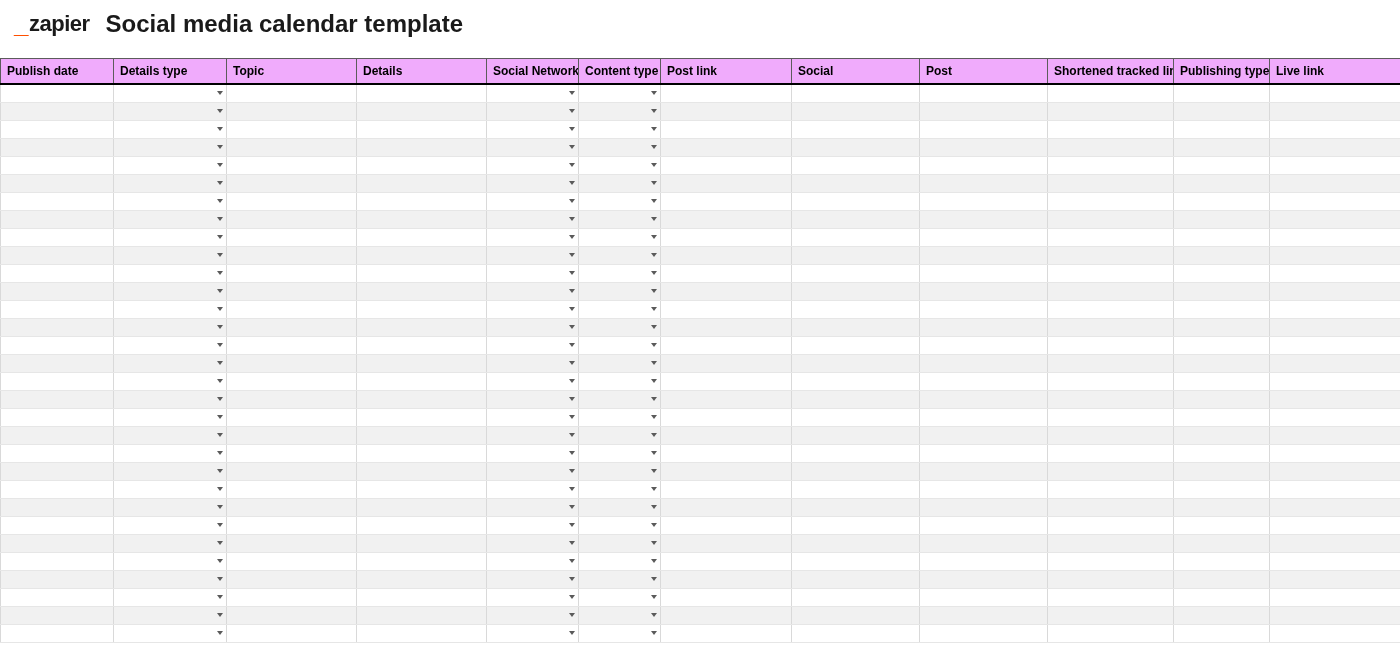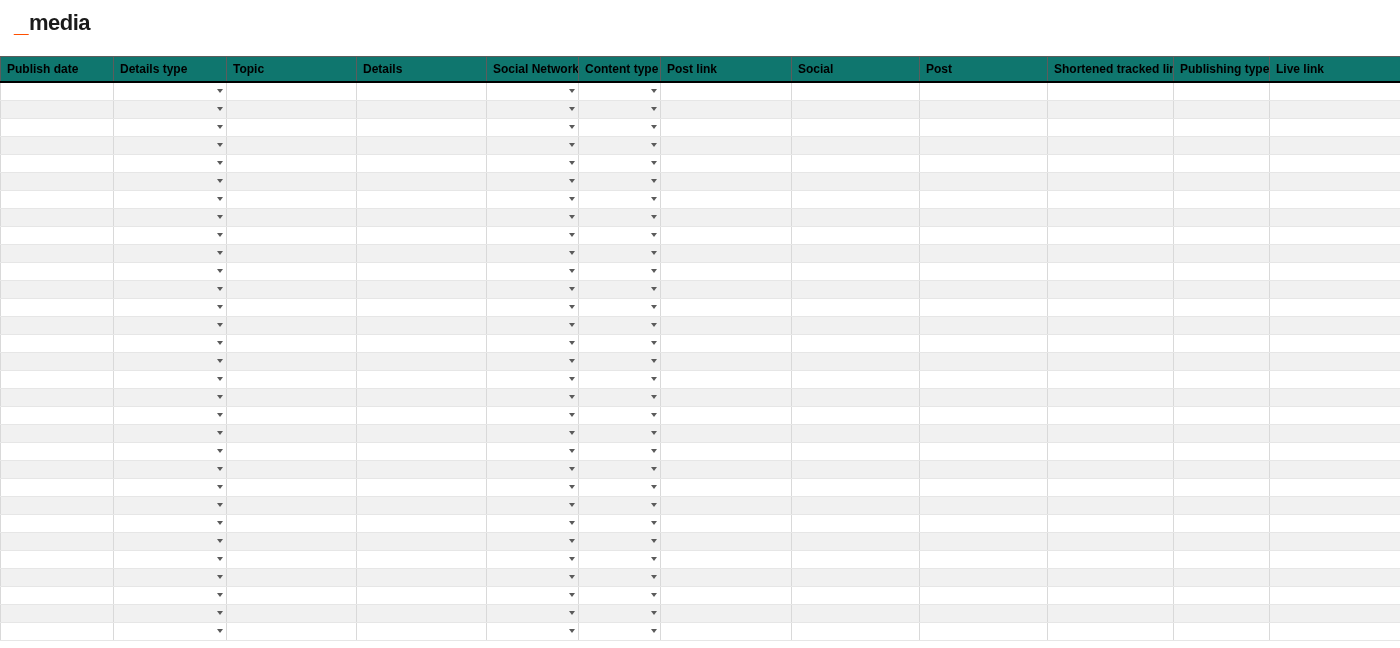--- a/index.html
+++ b/index.html
@@ -38,21 +38,21 @@
       font-size: 24px;
       font-weight: 800;
       color: #1a1a1a;
     }
     table.sheet {
       border-collapse: collapse;
       width: 100%;
       table-layout: fixed;
     }
     table.sheet th {
-      background: #0f766e;
+      background: #f0abfc;
       border: 1px solid #5c5c5c;
       border-bottom: 2px solid #000;
       text-align: left;
       font-weight: 700;
       font-size: 12px;
       padding: 5px 6px;
       color: #000;
       height: 24px;
       white-space: nowrap;
       overflow: hidden;
@@ -101,22 +101,23 @@
     col.c10 { width: 126px; }
     col.c11 { width: 96px;  }
     col.c12 { width: 133px; }
   </style>
 </head>
 <body>
 
 <div class="title-bar">
   <div class="logo">
     <span class="logo-underscore">_</span>
-    <span>media</span>
+    <span>zapier</span>
   </div>
+  <div class="page-title">Social media calendar template</div>
 </div>
 
 <table class="sheet">
   <colgroup>
     <col class="c1">
       <col class="c2">
       <col class="c3">
       <col class="c4">
     <col class="c5">
       <col class="c6">

